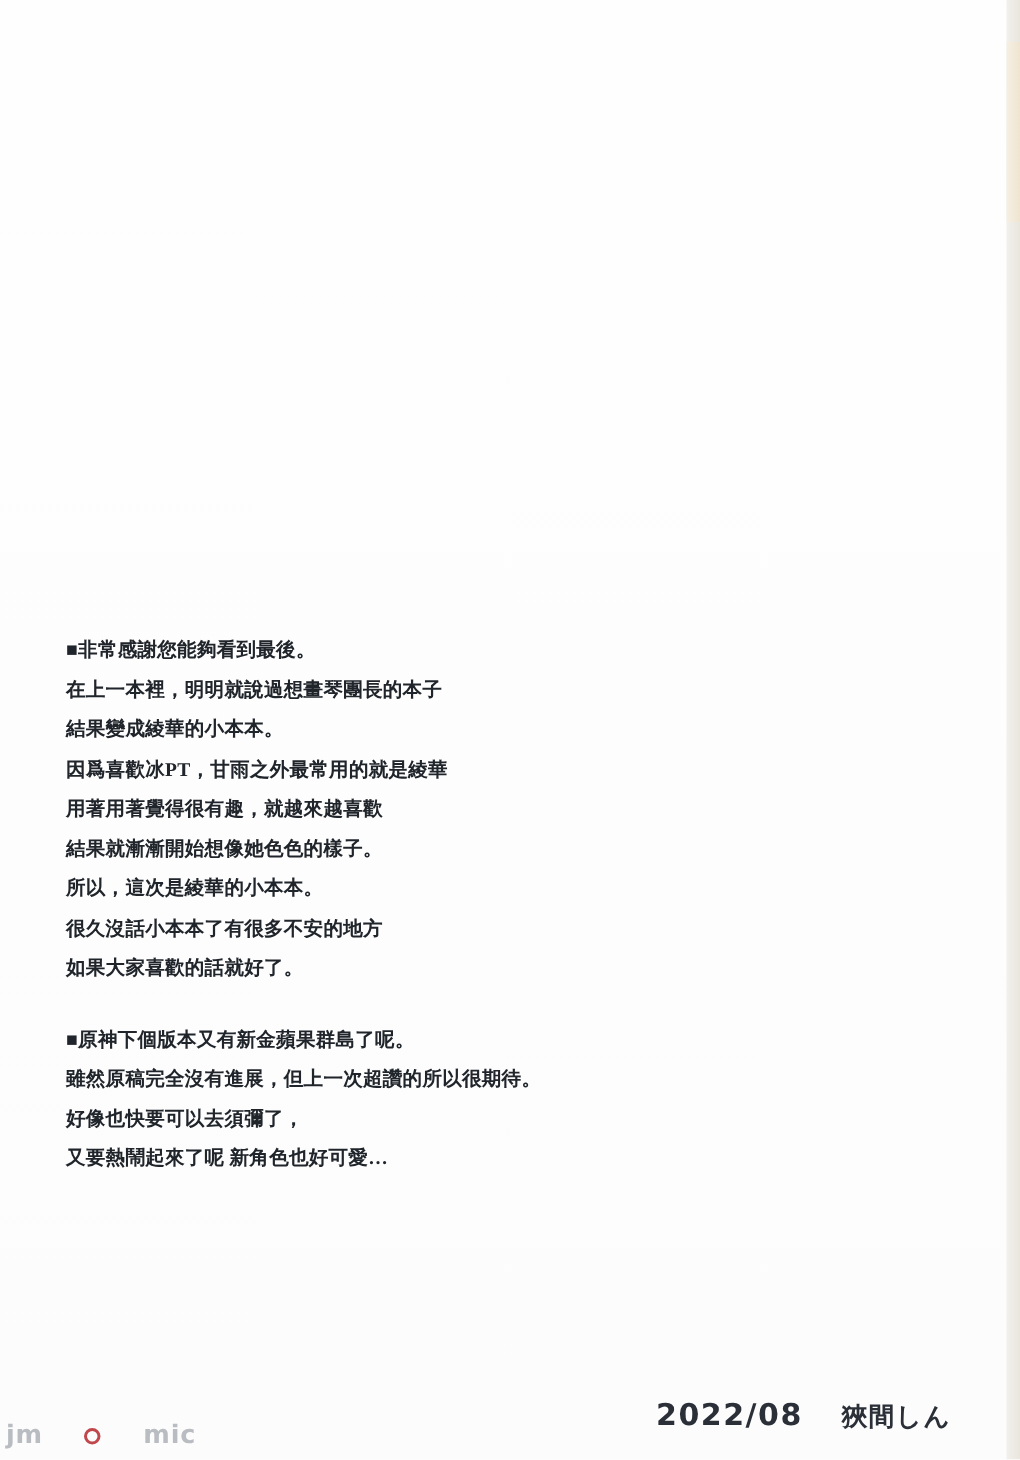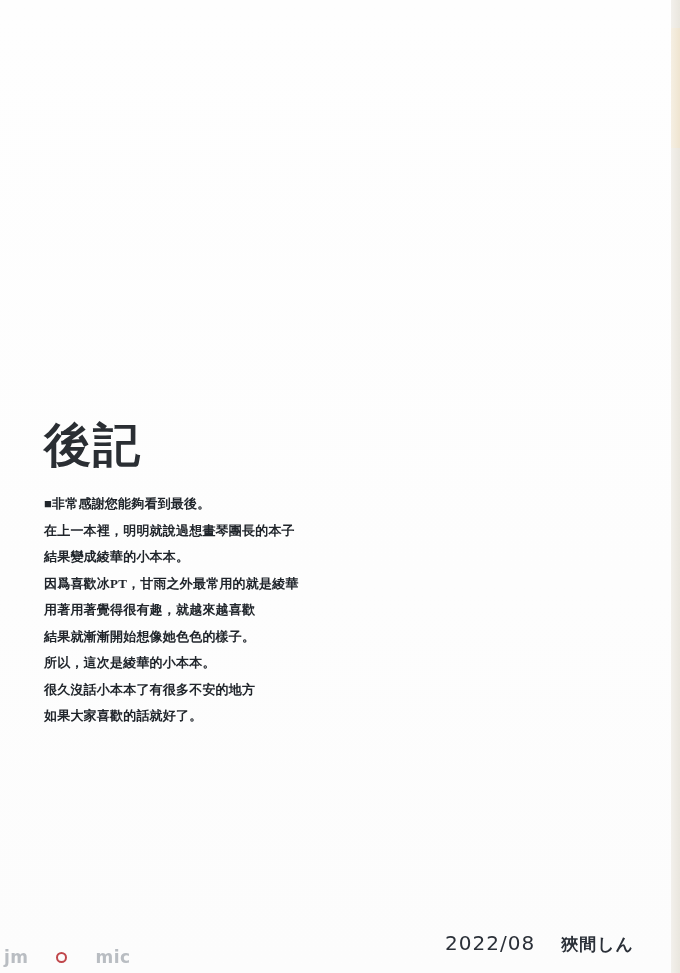--- a/index.html
+++ b/index.html
@@ -81,21 +81,21 @@
     right: 46px;
     top: 905px;
     display: flex;
     justify-content: flex-end;
     align-items: baseline;
     gap: 26px;
   }
   .sig-date {
     font-family: "DejaVu Sans", "Liberation Sans", sans-serif;
     font-size: 20px;
-    font-weight: 400;
+    font-weight: 700;
     color: #2b3038;
     letter-spacing: 1px;
   }
   .sig-name {
     font-family: "DejaVu Sans", "Liberation Sans", sans-serif;
     font-size: 17px;
     font-weight: 700;
     color: #2b3038;
     letter-spacing: 1px;
     margin-top: 28px;
@@ -135,31 +135,34 @@
 </style>
 </head>
 <body>
 
 <div class="page">
 
   <div class="page-edge"></div>
   <div class="page-edge-warm"></div>
 
   <div class="content">
-    <h1 class="afterword-title">後記</h1>
 
     <p class="para">■非常感謝您能夠看到最後。
 在上一本裡，明明就說過想畫琴團長的本子
 結果變成綾華的小本本。
 因爲喜歡冰PT，甘雨之外最常用的就是綾華
 用著用著覺得很有趣，就越來越喜歡
 結果就漸漸開始想像她色色的樣子。
 所以，這次是綾華的小本本。
 很久沒話小本本了有很多不安的地方
 如果大家喜歡的話就好了。</p>
+    <p class="para">■原神下個版本又有新金蘋果群島了呢。
+雖然原稿完全沒有進展，但上一次超讚的所以很期待。
+好像也快要可以去須彌了，
+又要熱鬧起來了呢 新角色也好可愛…</p>
   </div>
 
   <div class="signature">
     <span class="sig-date">2022/08</span>
     <span class="sig-name">狹間しん</span>
   </div>
 
   <div class="watermark">
     <span>jm</span>
     <span class="wm-o"></span>

